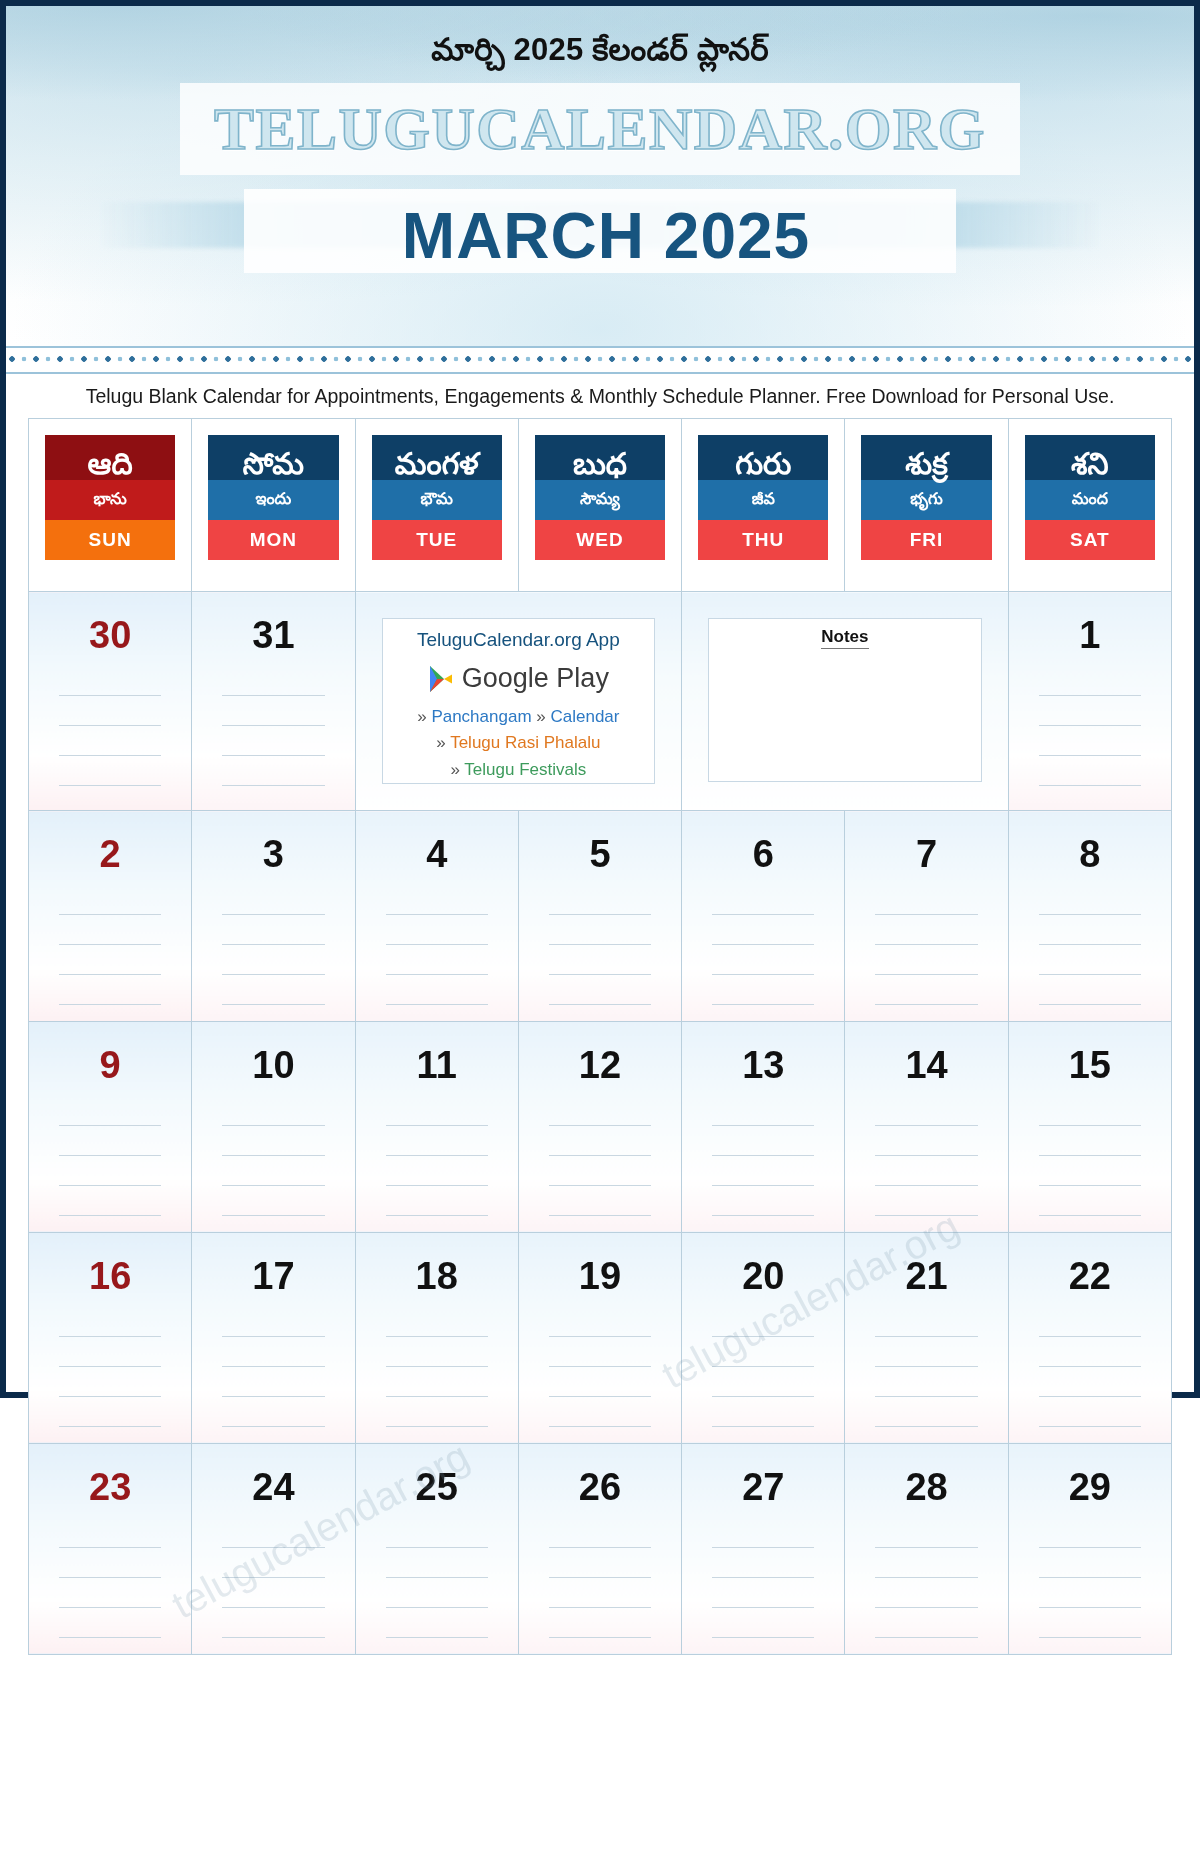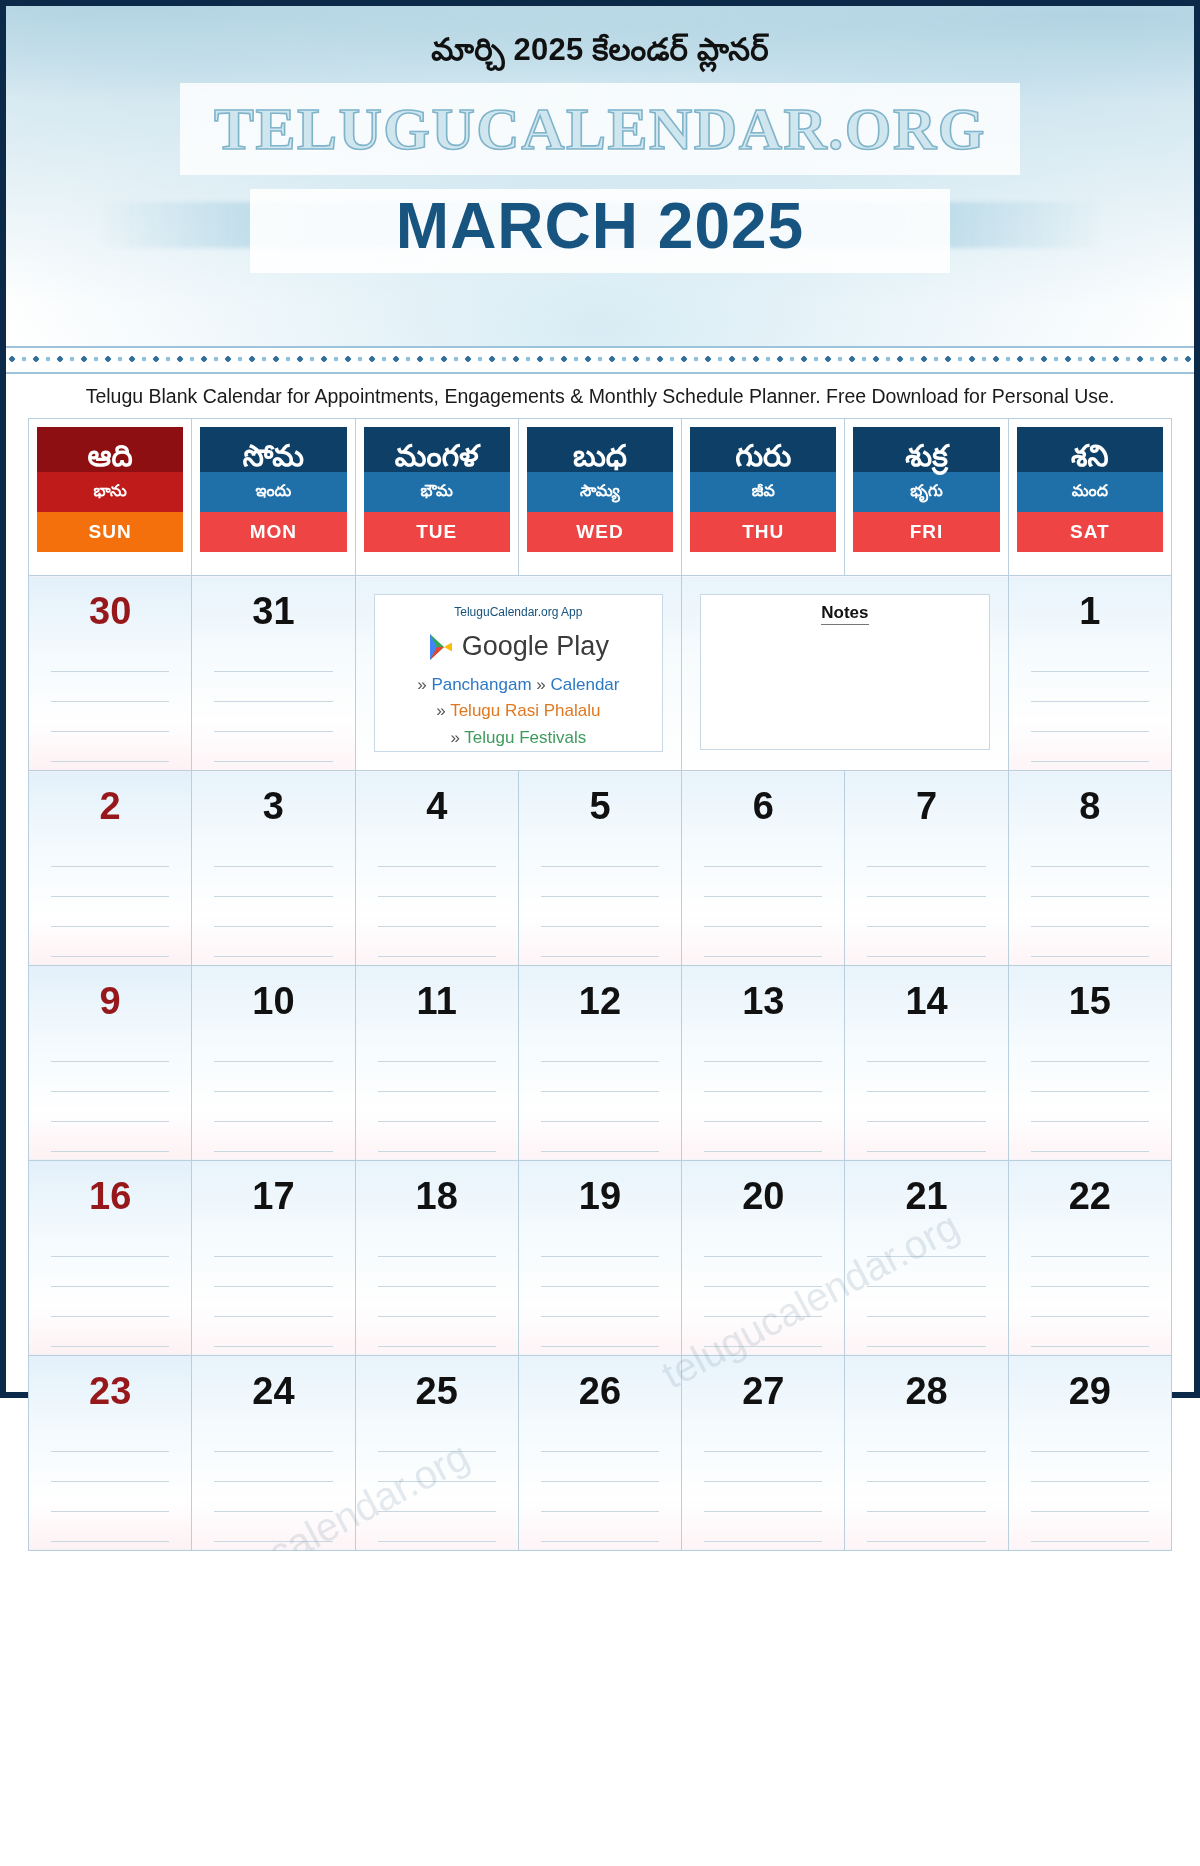--- a/index.html
+++ b/index.html
@@ -83,23 +83,24 @@
     filter: blur(2px);
     z-index: 1;
   }
   .month-band {
     position: relative;
     margin: 14px auto 16px;
     width: 700px;
     height: 84px;
     background: rgba(255,255,255,0.9);
     display: flex;
-    align-items: flex-start;
+    align-items: flex-end;
     justify-content: center;
     z-index: 3;
+    padding-left: 12px;
   }
   .month-title {
     font-size: 64px;
     font-weight: bold;
     color: #17547f;
     letter-spacing: 1px;
   }
 
   
   .divider {
@@ -135,21 +136,21 @@
     position: relative;
   }
   table.cal {
     width: 100%;
     height: 100%;
     border-collapse: collapse;
     table-layout: fixed;
   }
   table.cal th, table.cal td {
     border: 1px solid #b9cfdd;
-    padding: 8px;
+    padding: 16px;
     vertical-align: top;
     margin-left: 37px;
   }
 
   
   .dh {
     height: 140px;
     text-align: center;
     color: #ffffff;
   }
@@ -212,21 +213,21 @@
   .promo-box {
     margin: 10px;
     border: 1px solid #c8d8e4;
     background: #ffffff;
     height: calc(100% - 22px);
     box-sizing: border-box;
     text-align: center;
     padding-top: 10px;
   }
   .promo-title {
-    font-size: 12px;
+    font-size: 19px;
     color: #16527d;
     font-weight: normal;
   }
   .gplay {
     display: flex;
     align-items: center;
     justify-content: center;
     gap: 8px;
     margin: 12px 0 10px;
   }

